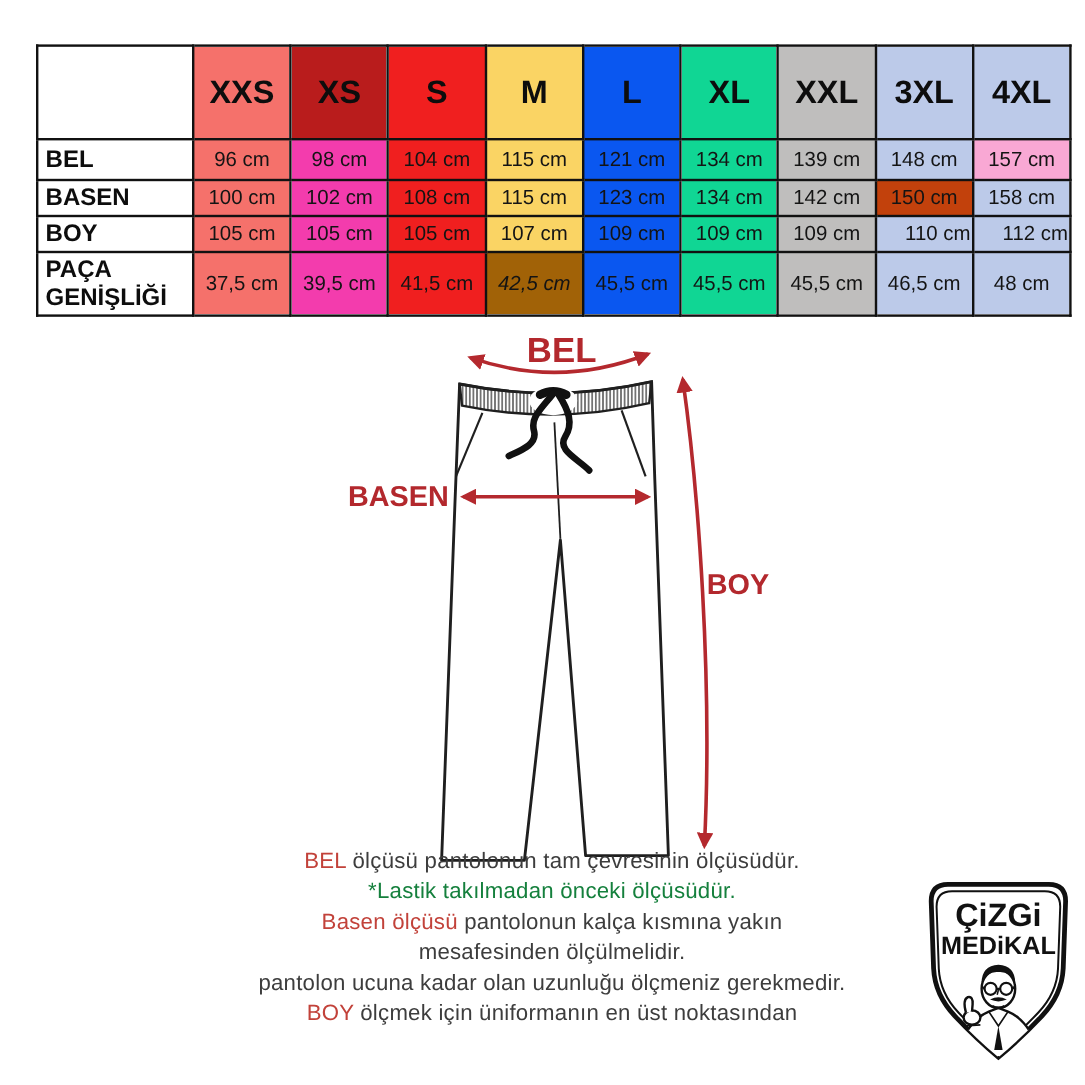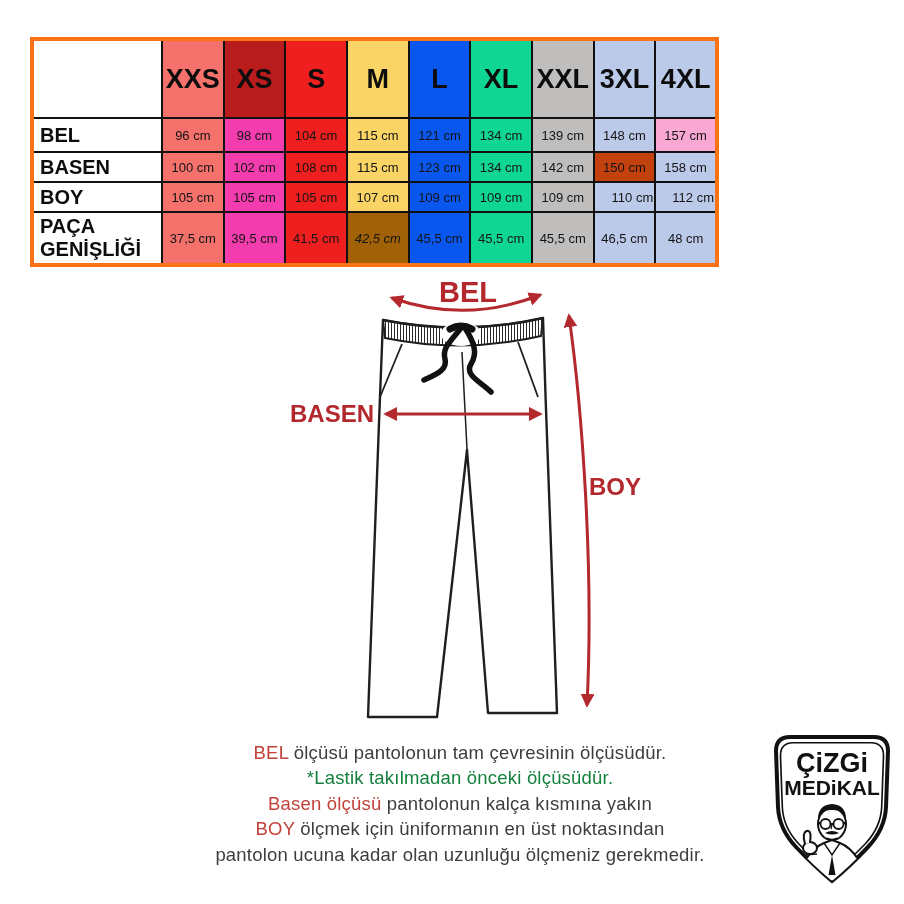--- a/index.html
+++ b/index.html
@@ -8,24 +8,24 @@
     background:#ffffff;
     position:relative;
     overflow:hidden;
     font-family:"Liberation Sans", sans-serif;
     color:#141414;
   }
 
   
   table.size-table {
     position:absolute; left:30px; top:37px;
-    width:689px;
+    width:863px;
     border-collapse:collapse;
     table-layout:fixed;
-    border:4px solid #f97316;
+    border:1px solid #f97316;
   }
   .size-table th, .size-table td {
     border:2px solid #111;
     overflow:hidden;
   }
   .size-table col.label-col { width:130px; }
   .size-table thead th {
     height:74px;
     font-size:27px;
     font-weight:bold;
@@ -37,35 +37,35 @@
     background:#ffffff;
     text-align:left;
     font-size:20px;
     font-weight:bold;
     padding:2px 4px 2px 6px;
     line-height:1.15;
     color:#0d0d0d;
   }
   .size-table tbody td {
     text-align:center;
-    font-size:13px;
+    font-size:17px;
     color:#141414;
   }
   tr.r-bel    { height:34px; }
   tr.r-basen  { height:30px; }
   tr.r-boy    { height:30px; }
   tr.r-paca   { height:53px; }
 
   
   .pants-svg { position:absolute; left:285px; top:268px; }
   .logo-svg  { position:absolute; left:764px; top:727px; }
 
   
   .notes {
-    position:absolute; left:110px; top:740px; width:700px;
+    position:absolute; left:110px; top:704px; width:700px;
     text-align:center;
     font-size:18.5px;
     line-height:25.4px;
     letter-spacing:0.2px;
     color:#3d3d3d;
   }
   .notes p { margin:0; }
   .kw    { color:#c2423a; }
   .muted { color:#15803d; }
 </style>
@@ -185,22 +185,23 @@
   <text x="47" y="154" text-anchor="middle" font-family="Liberation Sans, sans-serif" font-size="24" font-weight="bold" fill="#b3282d">BASEN</text>
 
   <path d="M 284 48 C 297 140 309 300 302 437" fill="none" stroke="#b4292e" stroke-width="3" marker-start="url(#arr)" marker-end="url(#arr)"></path>
   <text x="330" y="227" text-anchor="middle" font-family="Liberation Sans, sans-serif" font-size="24" font-weight="bold" fill="#b3282d">BOY</text>
 </svg>
 
 <div class="notes">
   <p><span class="kw">BEL</span><span> ölçüsü pantolonun tam çevresinin ölçüsüdür.</span></p>
   <p class="muted">*Lastik takılmadan önceki ölçüsüdür.</p>
   <p><span class="kw">Basen ölçüsü</span><span> pantolonun kalça kısmına yakın</span></p>
+  <p>mesafesinden ölçülmelidir.</p>
+  <p>pantolon ucuna kadar olan uzunluğu ölçmeniz gerekmedir.</p>
   <p><span class="kw">BOY</span><span> ölçmek için üniformanın en üst noktasından</span></p>
-  <p>pantolon ucuna kadar olan uzunluğu ölçmeniz gerekmedir.</p>
 </div>
 
 <svg class="logo-svg" width="136" height="178" viewBox="0 0 136 178">
   <defs>
     <clipPath id="shieldClip">
       <path d="M 26 10 Q 12 10 12 24 L 14 80 Q 15 102 32 120 Q 50 139 68 154 Q 86 139 104 120
                Q 121 102 122 80 L 124 24 Q 124 10 110 10 Z"></path>
     </clipPath>
   </defs>
 

